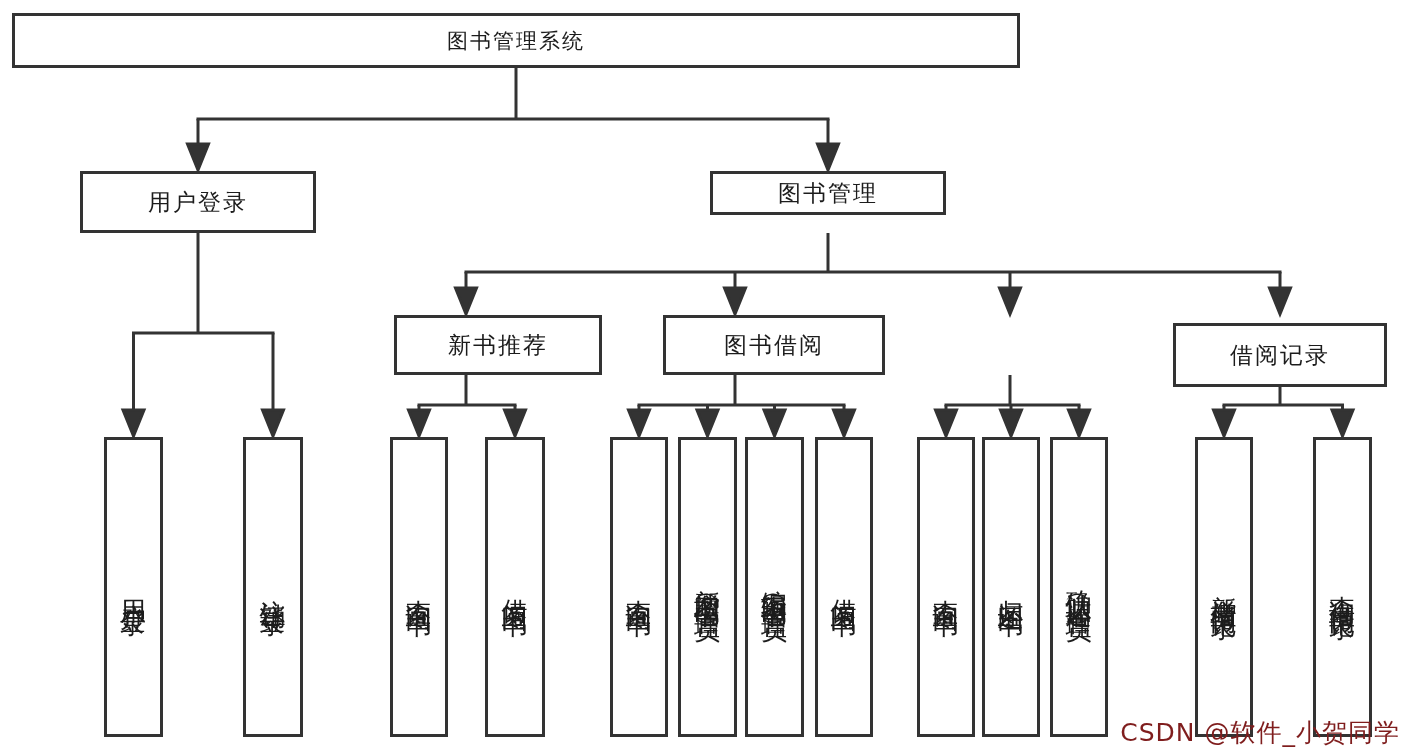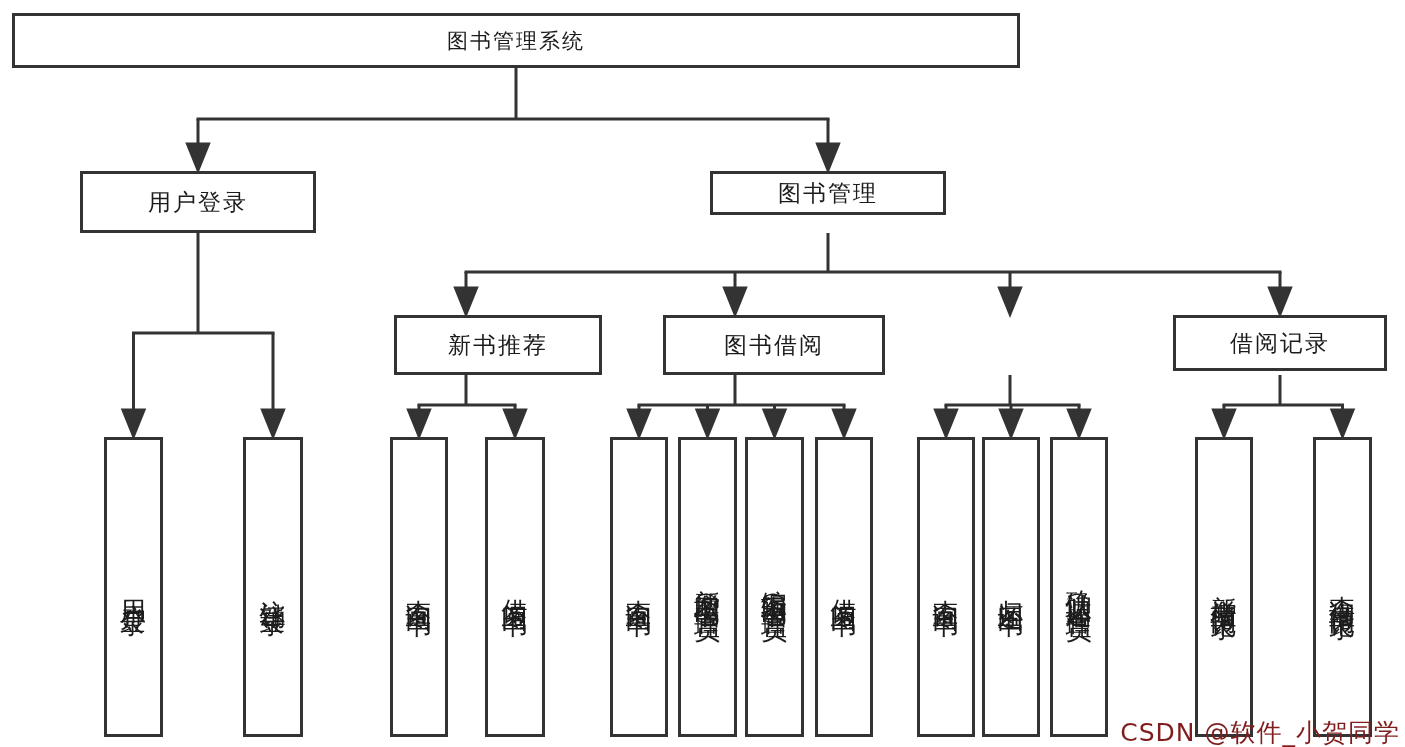--- a/index.html
+++ b/index.html
@@ -137,21 +137,21 @@
     </g>
   </svg>
 
   <div class="box hbox rootbox" style="left:12px; top:13px; width:1008px; height:55px;">图书管理系统</div>
 
   <div class="box hbox" style="left:80px; top:171px; width:236px; height:62px;">用户登录</div>
   <div class="box hbox" style="left:710px; top:171px; width:236px; height:44px;">图书管理</div>
 
   <div class="box hbox" style="left:362px; top:315px; width:208px; height:60px;margin-left:32px;">新书推荐</div>
   <div class="box hbox" style="left:622px; top:315px; width:222px; height:60px;margin-left:41px;">图书借阅</div>
-  <div class="box hbox" style="left:1173px; top:315px; width:214px; height:56px;">借阅记录</div>
+  <div class="box hbox" style="left:1173px; top:323px; width:214px; height:64px;">借阅记录</div>
 
   <div class="box vbox" style="left:104px; width:59px;">用户登录</div>
   <div class="box vbox" style="left:243px; width:60px;">注销登录</div>
 
   <div class="box vbox" style="left:390px; width:58px;">查询图书</div>
   <div class="box vbox" style="left:485px; width:60px;">借阅图书</div>
 
   <div class="box vbox" style="left:610px; width:58px;">查询图书</div>
   <div class="box vbox" style="left:678px; width:59px;">新增图书（管理员）</div>
   <div class="box vbox" style="left:745px; width:59px;">编辑图书（管理员）</div>

